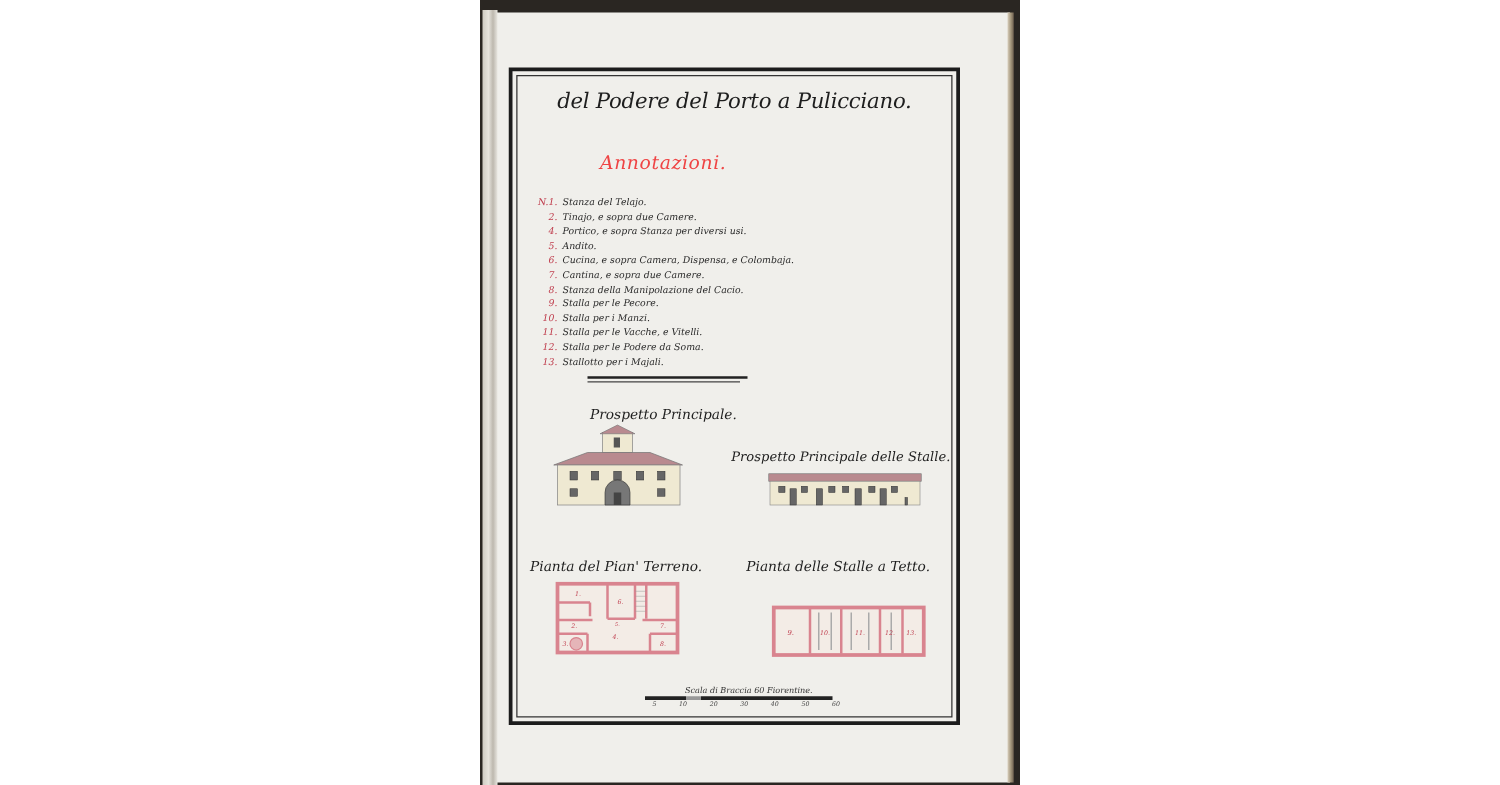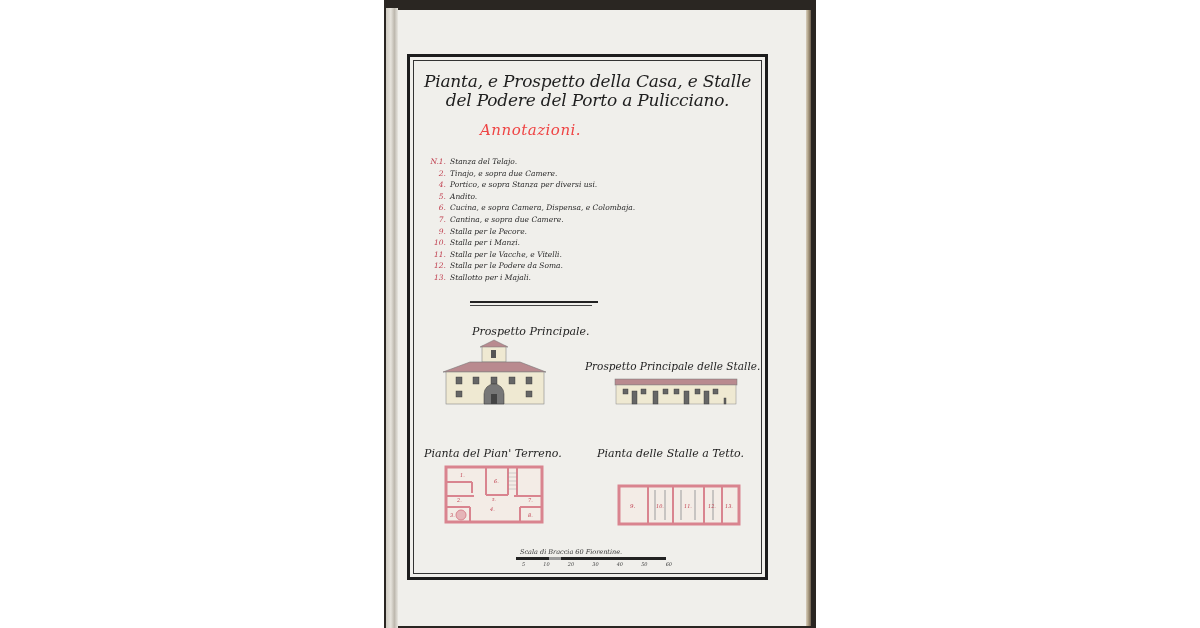--- a/index.html
+++ b/index.html
@@ -44,49 +44,49 @@
     position: absolute; left: 414px; top: 140px; width: 260px; margin: 16px; padding: 0; list-style: none;
   }
   .annot-list li {
     height: 11.6px; line-height: 11.6px; font-size: 7.5px; font-style: italic; color: #2a2a2a;
     white-space: nowrap;
   }
   .annot-list .num { color: #c04050; display: inline-block; width: 16px; text-align: right; margin-right: 4px; }
   .rule1 { position: absolute; left: 470px; top: 301px; width: 128px; height: 2px; background: #222; }
   .rule2 { position: absolute; left: 470px; top: 305px; width: 122px; height: 1px; background: #444; }
   .cap { position: absolute; font-style: italic; color: #1e1e1e; font-size: 11px; white-space: nowrap; }
-  .scale-caption { position: absolute; left: 520px; top: 548px; font-style: italic; font-size: 6.5px; color: #333; }
+  .scale-caption { position: absolute; left: 548px; top: 548px; font-style: italic; font-size: 6.5px; color: #333; }
   .scale-bar { position: absolute; left: 516px; top: 557px; width: 150px; height: 3px; background: linear-gradient(90deg,#222 0%,#222 22%,#999 22%,#999 30%,#222 30%,#222 100%); }
   .scale-ticks { position: absolute; left: 522px; top: 561px; width: 150px; font-size: 5px; font-style: italic; color: #444; display: flex; justify-content: space-between; }
 </style>
 </head>
 <body>
 
 <div class="scan"></div>
 <div class="page"></div>
 <div class="gutter"></div>
 <div class="page-edge-right"></div>
 
 <div class="frame-outer"></div>
 <div class="frame-inner"></div>
 
 <div class="title">
-  <div>Pianta, e Prospetto della Casa, e Stalle</div>
   <div>del Podere del Porto a Pulicciano.</div>
 </div>
 
 <div class="annot-head">Annotazioni.</div>
 
 <ul class="annot-list">
   <li><span class="num">N.1.</span><span>Stanza del Telajo.</span></li>
   <li><span class="num">2.</span><span>Tinajo, e sopra due Camere.</span></li>
   <li><span class="num">4.</span><span>Portico, e sopra Stanza per diversi usi.</span></li>
   <li><span class="num">5.</span><span>Andito.</span></li>
   <li><span class="num">6.</span><span>Cucina, e sopra Camera, Dispensa, e Colombaja.</span></li>
   <li><span class="num">7.</span><span>Cantina, e sopra due Camere.</span></li>
+  <li><span class="num">8.</span><span>Stanza della Manipolazione del Cacio.</span></li>
   <li><span class="num">9.</span><span>Stalla per le Pecore.</span></li>
   <li><span class="num">10.</span><span>Stalla per i Manzi.</span></li>
   <li><span class="num">11.</span><span>Stalla per le Vacche, e Vitelli.</span></li>
   <li><span class="num">12.</span><span>Stalla per le Podere da Soma.</span></li>
   <li><span class="num">13.</span><span>Stallotto per i Majali.</span></li>
 </ul>
 
 <div class="rule1"></div>
 <div class="rule2"></div>
 

